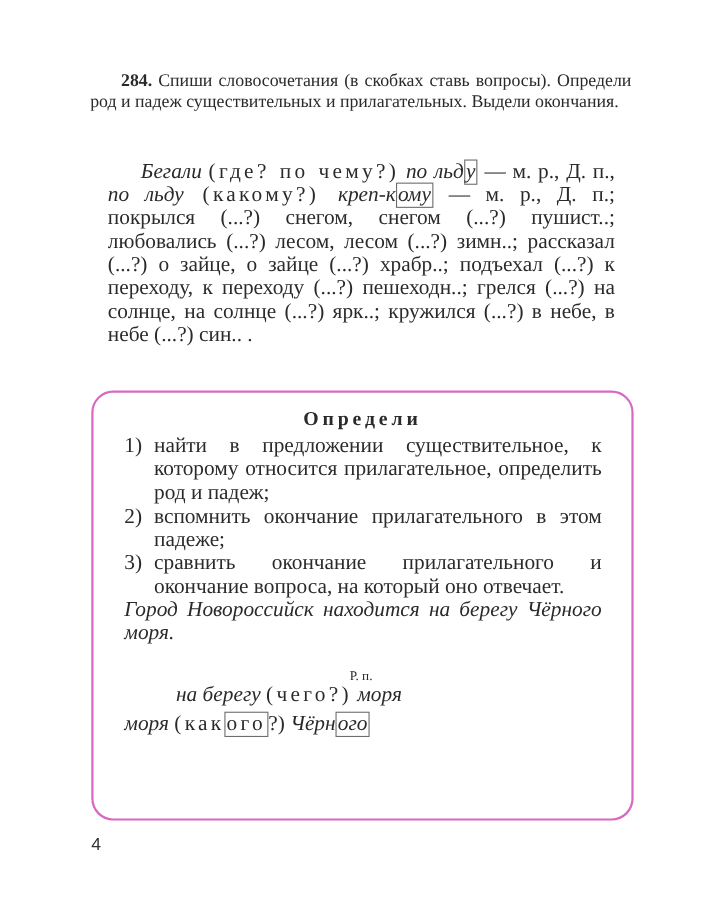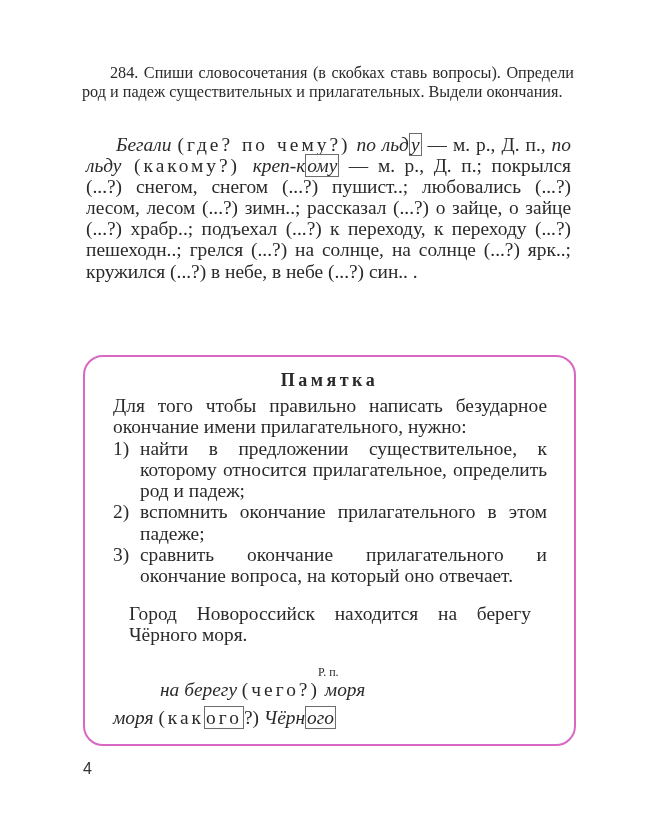--- a/index.html
+++ b/index.html
@@ -6,28 +6,28 @@
     body {
       width: 650px; height: 839px; position: relative; overflow: hidden;
       font-family: "DejaVu Serif", "Liberation Serif", serif;
       color: #2a2a2a;
     }
     .task {
       position: absolute; left: 82px; top: 64px; width: 492px;
       font-size: 16.2px; line-height: 19px; text-align: justify;
       font-family: "Liberation Serif", serif;
     }
-    .task .num { font-weight: normal; }
+    .task .num { font-weight: bold; }
     .task .indent { text-indent: 28px; }
     .exercise {
       position: absolute; left: 82px; top: 130px; width: 493px;
       font-size: 19.4px; line-height: 21.1px; text-align: justify;
       font-family: "Liberation Serif", serif;
     }
-    .exercise p { margin: 4px; text-indent: 30px; }
+    .exercise p { margin: 16px; text-indent: 30px; }
     .it { font-style: italic; }
     .sp { letter-spacing: 3px; }
     .boxed {
       border: 1px solid #6d6d6d; padding: 0 1px; font-style: italic;
     }
     .memo {
       position: absolute; left: 83px; top: 355px; width: 489px; height: 387px;
       border: 2px solid #d868c4; border-radius: 20px; background: #ffffff;
     }
     .memo-title {
@@ -37,21 +37,21 @@
     }
     .memo-body {
       position: absolute; left: 28px; top: 38px; width: 434px;
       font-size: 19.4px; line-height: 21.3px; text-align: justify;
       font-family: "Liberation Serif", serif;
     }
     .memo-body .intro { margin: 0; }
     .memo-body ol { list-style: none; margin: 0; padding: 0; }
     .memo-body li { position: relative; padding-left: 27px; }
     .memo-body li .n { position: absolute; left: 0; top: 0; }
-    .example { margin: 16px; }
+    .example { margin: 0; font-style: italic; }
     .rp {
       font-size: 12px; line-height: 14px; margin-left: 205px; margin-top: 20px;
     }
     .line2 { margin-top: 0; margin-left: 47px; }
     .line3 { margin-top: 6px; }
     .page-num {
       position: absolute; left: 83px; top: 760px; font-size: 16px;
       font-family: "Liberation Sans", sans-serif; color: #333;
     }
   </style>
@@ -60,23 +60,22 @@
 
 <div class="task">
   <div class="indent"><span class="num">284.</span> <span>Спиши словосочетания (в скобках ставь вопросы). Определи род и падеж существительных и прилагательных. Выдели окончания.</span></div>
 </div>
 
 <div class="exercise">
   <p><span class="it">Бегали</span> <span class="sp">(где? по чему?)</span> <span class="it">по льд</span><span class="boxed">у</span><span> — м. р., Д. п., </span><span class="it">по льду</span><span class="sp"> (какому?) </span><span class="it">креп-к</span><span class="boxed">ому</span><span> — м. р., Д. п.; </span><span>покрылся (...?) снегом, снегом (...?) пушист..; любовались (...?) лесом, лесом (...?) зимн..; рассказал (...?) о зайце, о зайце (...?) храбр..; подъехал (...?) к переходу, к переходу (...?) пешеходн..; грелся (...?) на солнце, на солнце (...?) ярк..; кружился (...?) в небе, в небе (...?) син.. .</span></p>
 </div>
 
 <div class="memo">
-  <div class="memo-title">Памятка</div>
+  <div class="memo-title">Определи</div>
   <div class="memo-body">
-    <p class="intro">Для того чтобы правильно написать безударное окончание имени прилагательного, нужно:</p>
     <ol>
       <li><span class="n">1)</span><span>найти в предложении существительное, к которому относится прилагательное, определить род и падеж;</span></li>
       <li><span class="n">2)</span><span>вспомнить окончание прилагательного в этом падеже;</span></li>
       <li><span class="n">3)</span><span>сравнить окончание прилагательного и окончание вопроса, на который оно отвечает.</span></li>
     </ol>
     <p class="example">Город Новороссийск находится на берегу Чёрного моря.</p>
     <div class="rp">Р. п.</div>
     <div class="line2"><span class="it">на берегу</span> <span class="sp">(чего?)</span> <span class="it">моря</span></div>
     <div class="line3"><span class="it">моря</span> <span class="sp">(как</span><span class="boxed sp" style="font-style:normal">ого</span><span>?)</span> <span class="it">Чёрн</span><span class="boxed">ого</span></div>
   </div>

